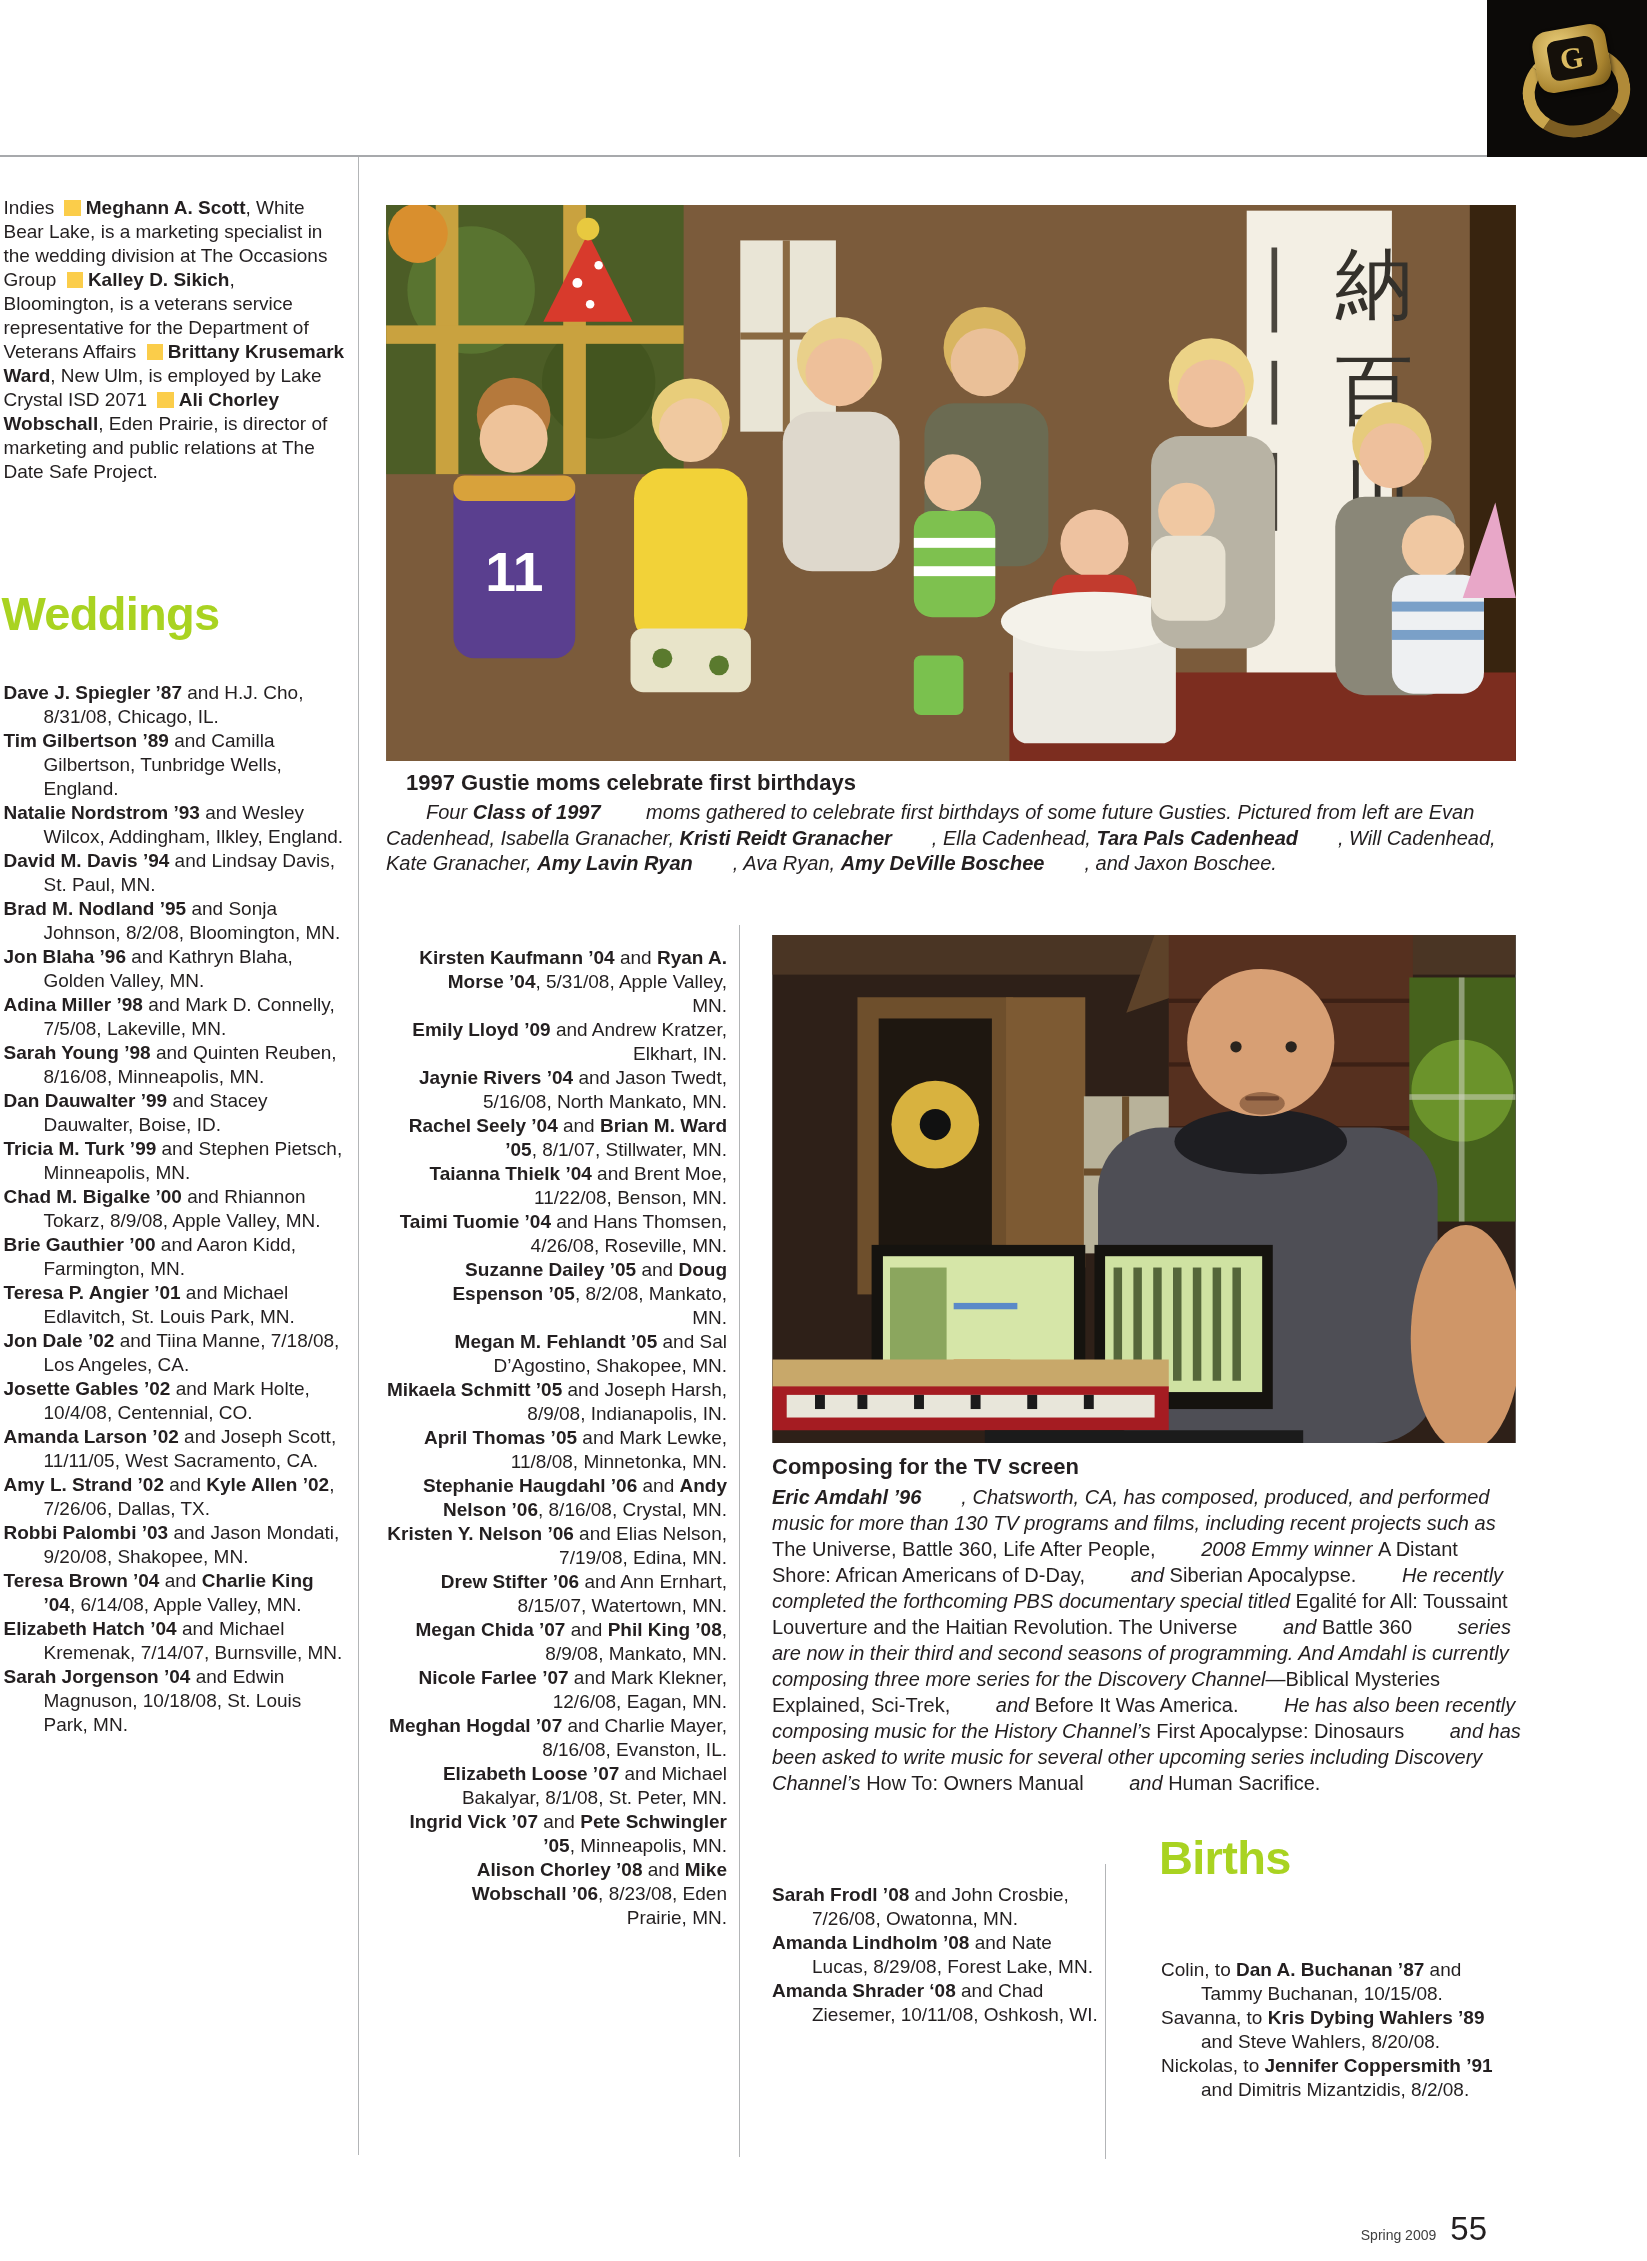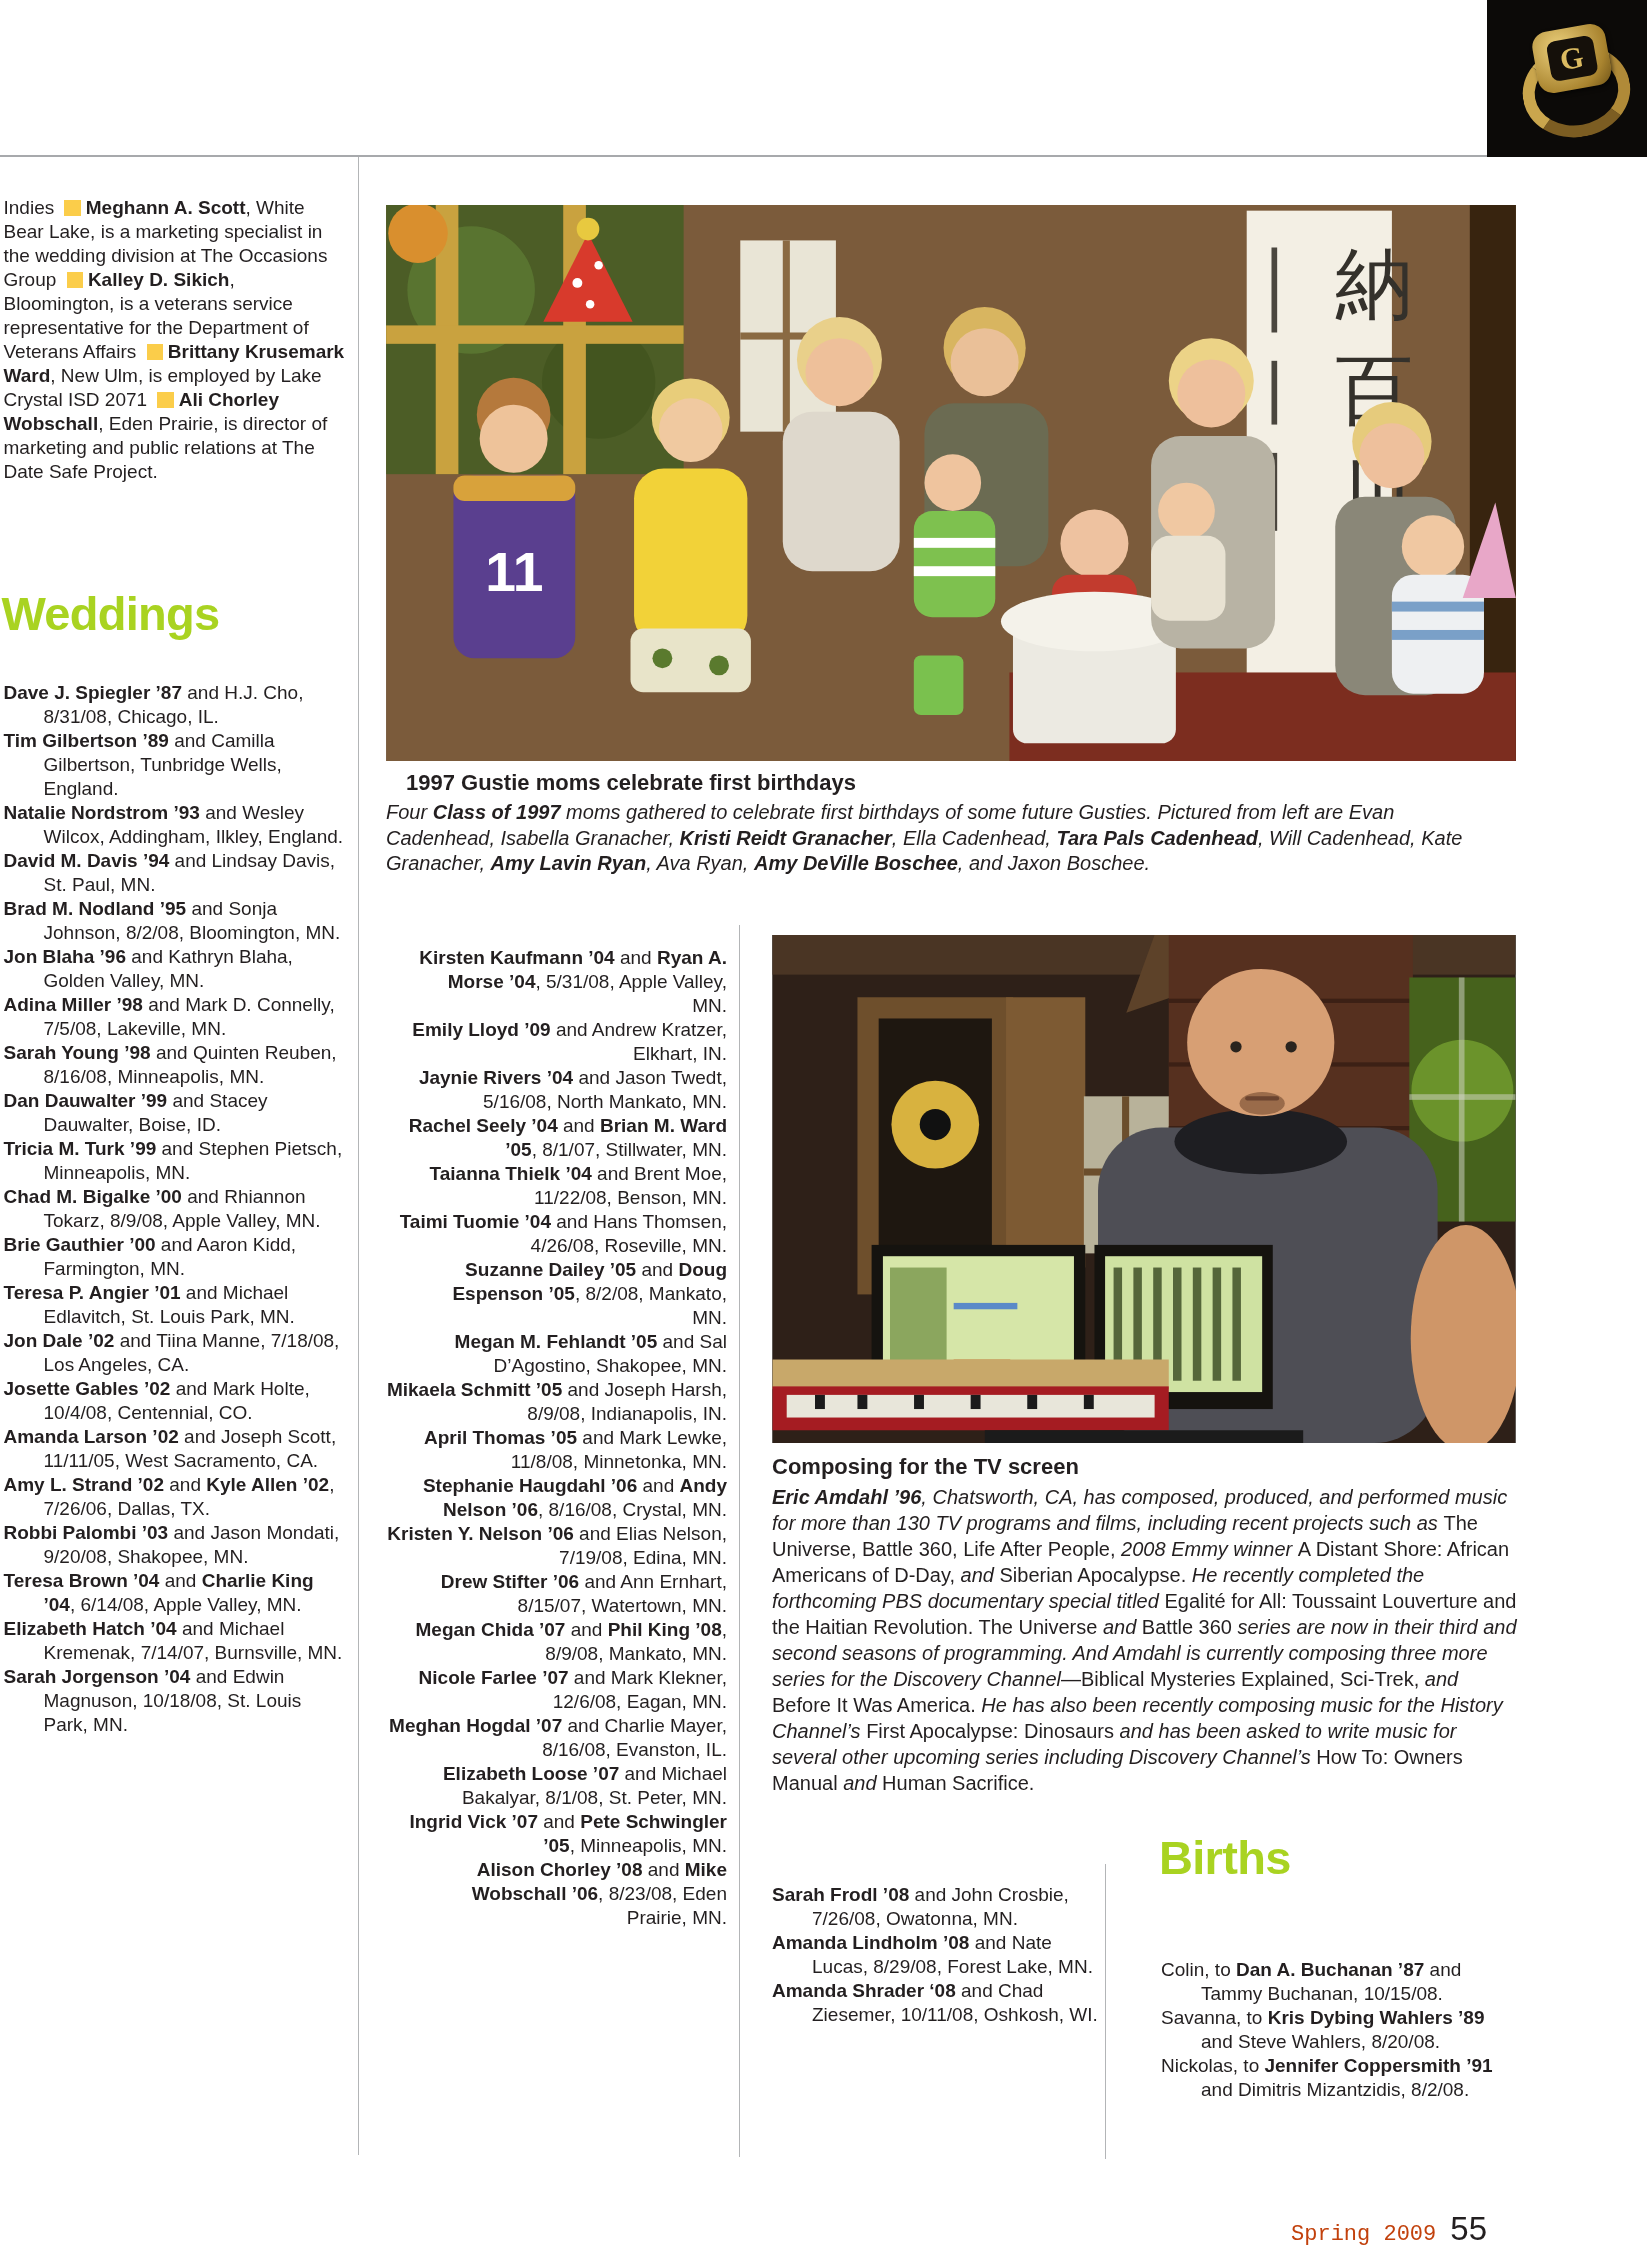--- a/index.html
+++ b/index.html
@@ -25,42 +25,42 @@
   
   .vline{position:absolute;width:1.4px;background:#b3b5b7;}
   #v1{left:358px;top:157px;height:1998px;}
   #v2{left:739px;top:925px;height:1232px;}
   #v3{left:1105px;top:1864px;height:295px;}
   
   .body-text{font-size:19px;line-height:24px;margin-top:6px;}
   .notes{left:3.5px;top:190px;width:341px;}
   .sq{display:inline-block;width:16.3px;height:16.3px;background:var(--gold);margin:0 5px;vertical-align:-2.1px;}
   .b{font-weight:bold;}
-  .i{font-style:italic;}
+  .i{font-style:italic;margin-left:40px;}
   .bi{font-weight:bold;font-style:italic;}
   .section-heading{font-size:47px;font-weight:bold;color:var(--accent);letter-spacing:-0.7px;line-height:1;}
   #weddings-heading{left:1.4px;top:590px;}
   #births-heading{left:1159px;top:1834px;}
   .entry{padding-left:40px;text-indent:-40px;}
   #wcol1{left:3.5px;top:675px;width:345px;}
   #wcol2{left:386px;top:940px;width:341px;text-align:right;}
   #wcol3{left:772px;top:1877px;width:331px;}
   #births-list{left:1161px;top:1952px;width:358px;}
   
   .photo{background:#888;overflow:hidden;}
   #photo1{left:386px;top:205px;width:1130px;height:556px;}
   #photo2{left:772px;top:935px;width:744px;height:508px;}
   .caption-title{font-size:22px;font-weight:bold;line-height:27px;}
   #photo1-caption-title{left:406px;top:769px;width:1112px;}
   #photo1-caption{left:386px;top:800px;width:1115px;font-size:20px;line-height:25.5px;}
   #photo2-caption-title{left:772px;top:1453px;width:744px;}
   #photo2-caption{left:772px;top:1484px;width:749px;font-size:20px;line-height:26px;}
   
   .footer{position:absolute;left:1204px;top:2210px;width:283px;text-align:right;}
-  .footer .season{font-size:22px;color:#c2410c;font-family:Liberation Mono, monospace;}
+  .footer .season{font-size:14px;color:#404040;}
   .footer .pageno{font-size:33px;color:#231f20;margin-left:14px;}
 </style>
 </head>
 <body>
 
 <div class="rule-top"></div>
 
 <div class="masthead">
   <div class="ring">
     <div class="band"></div>

